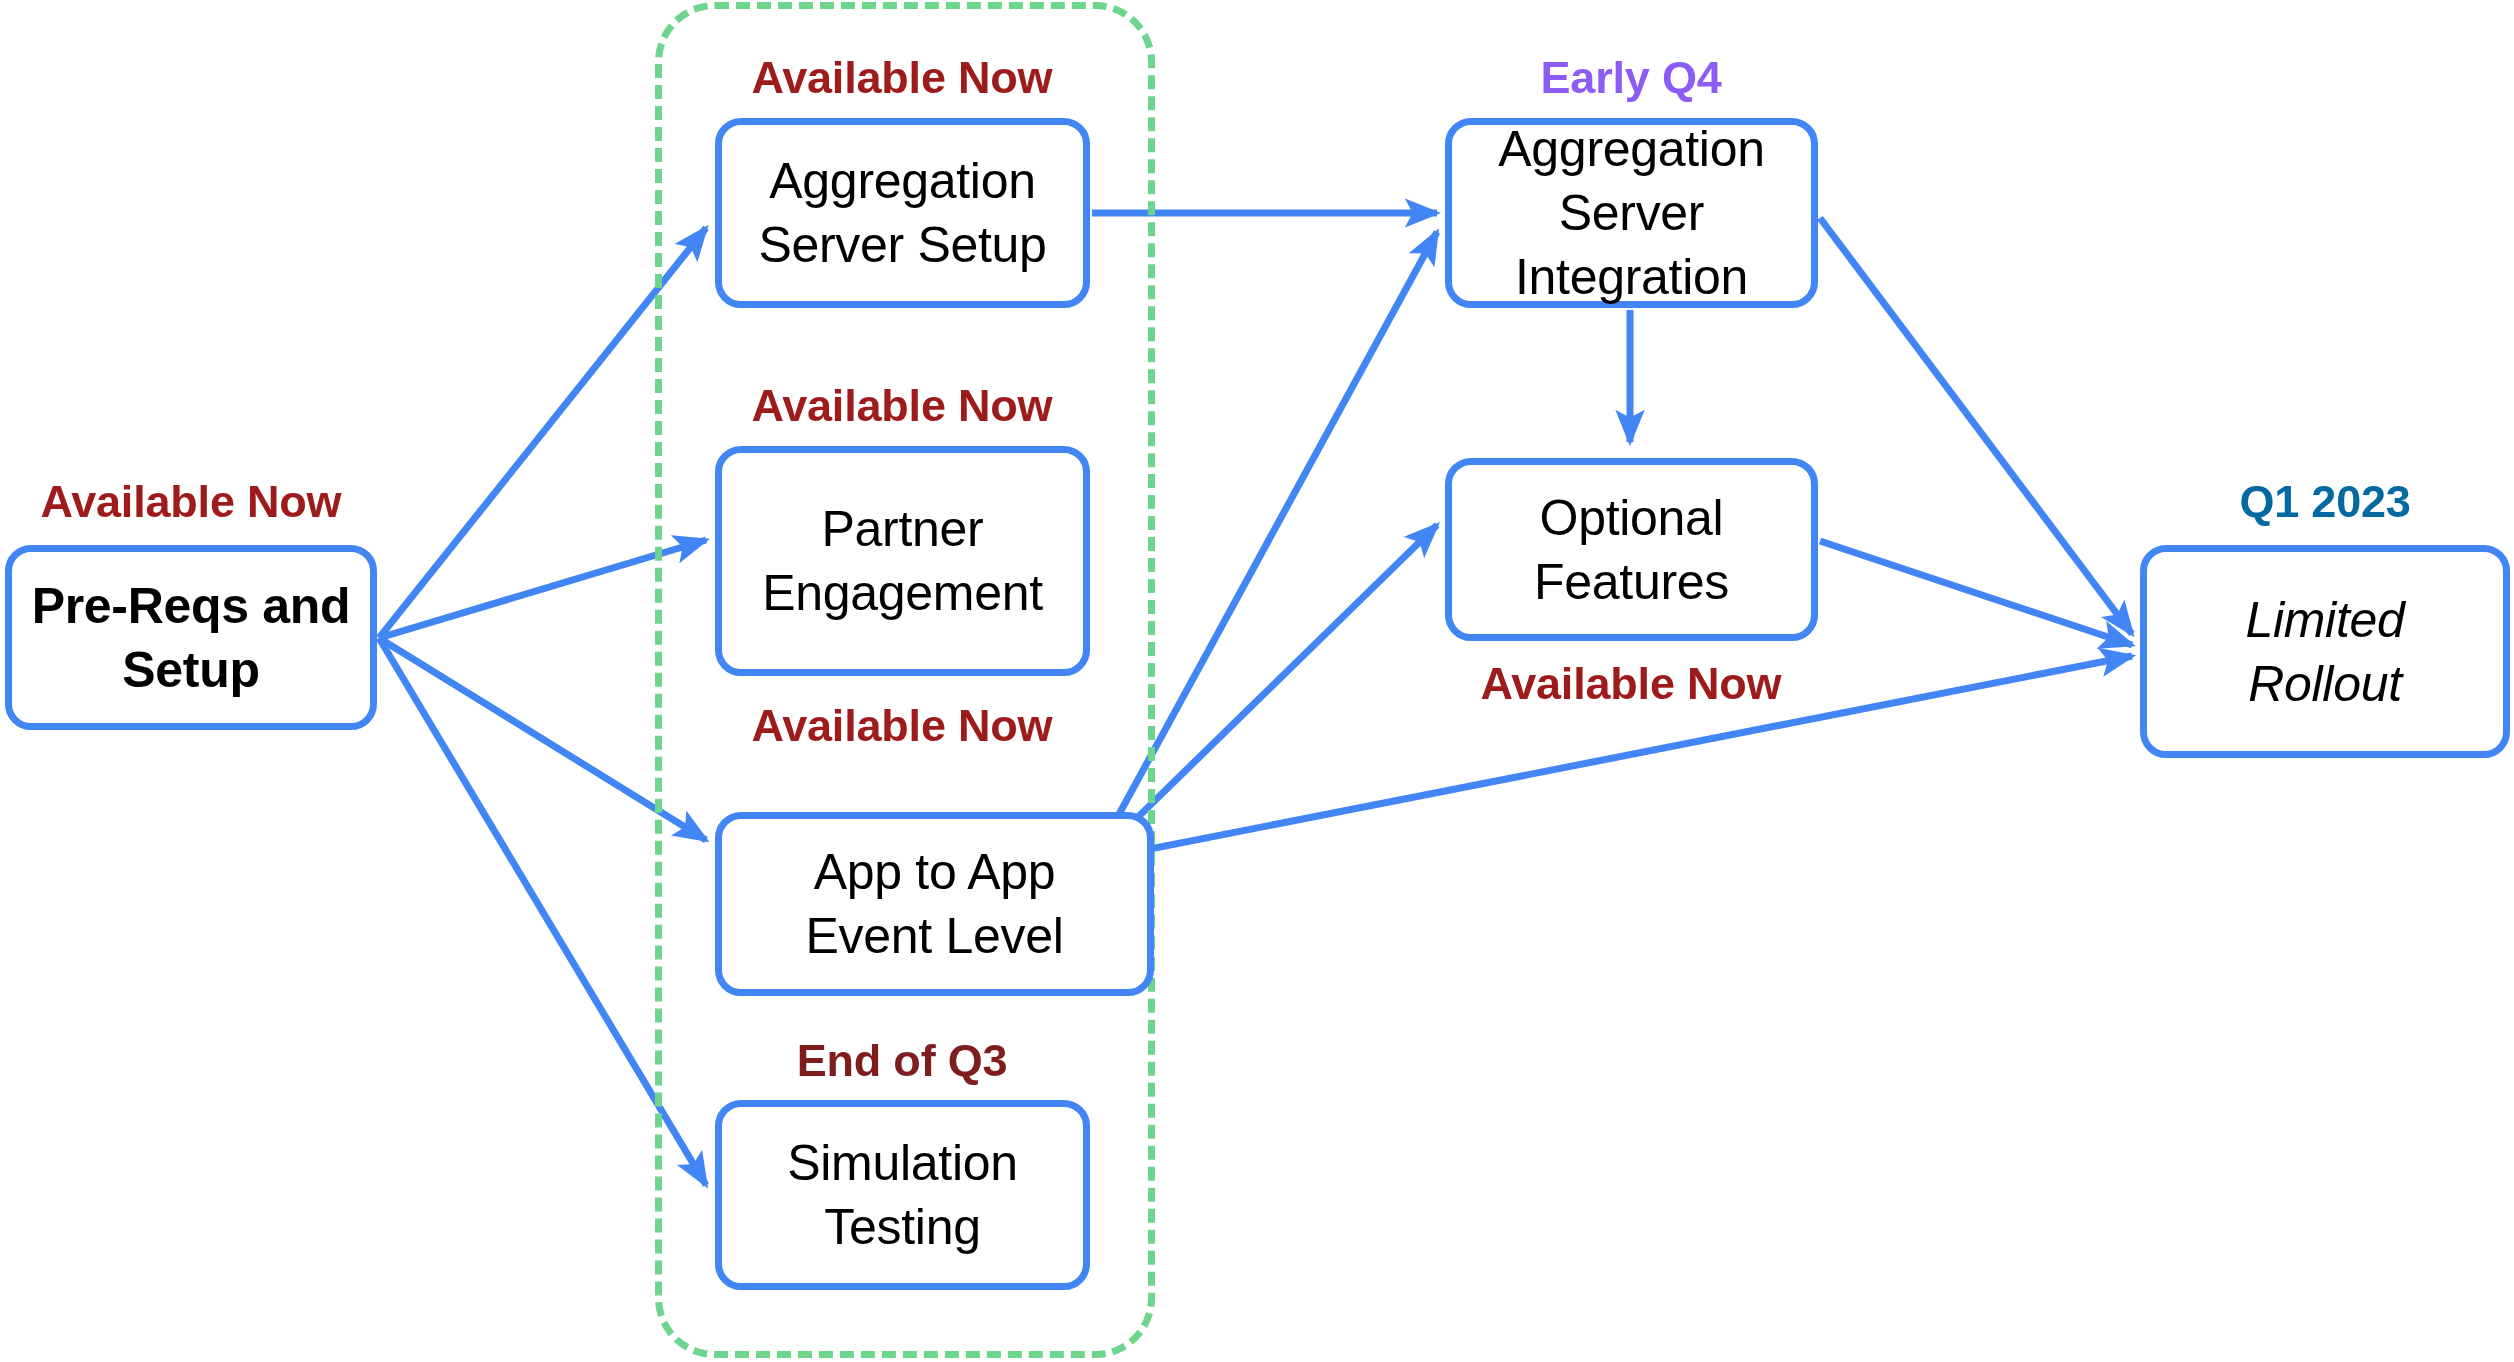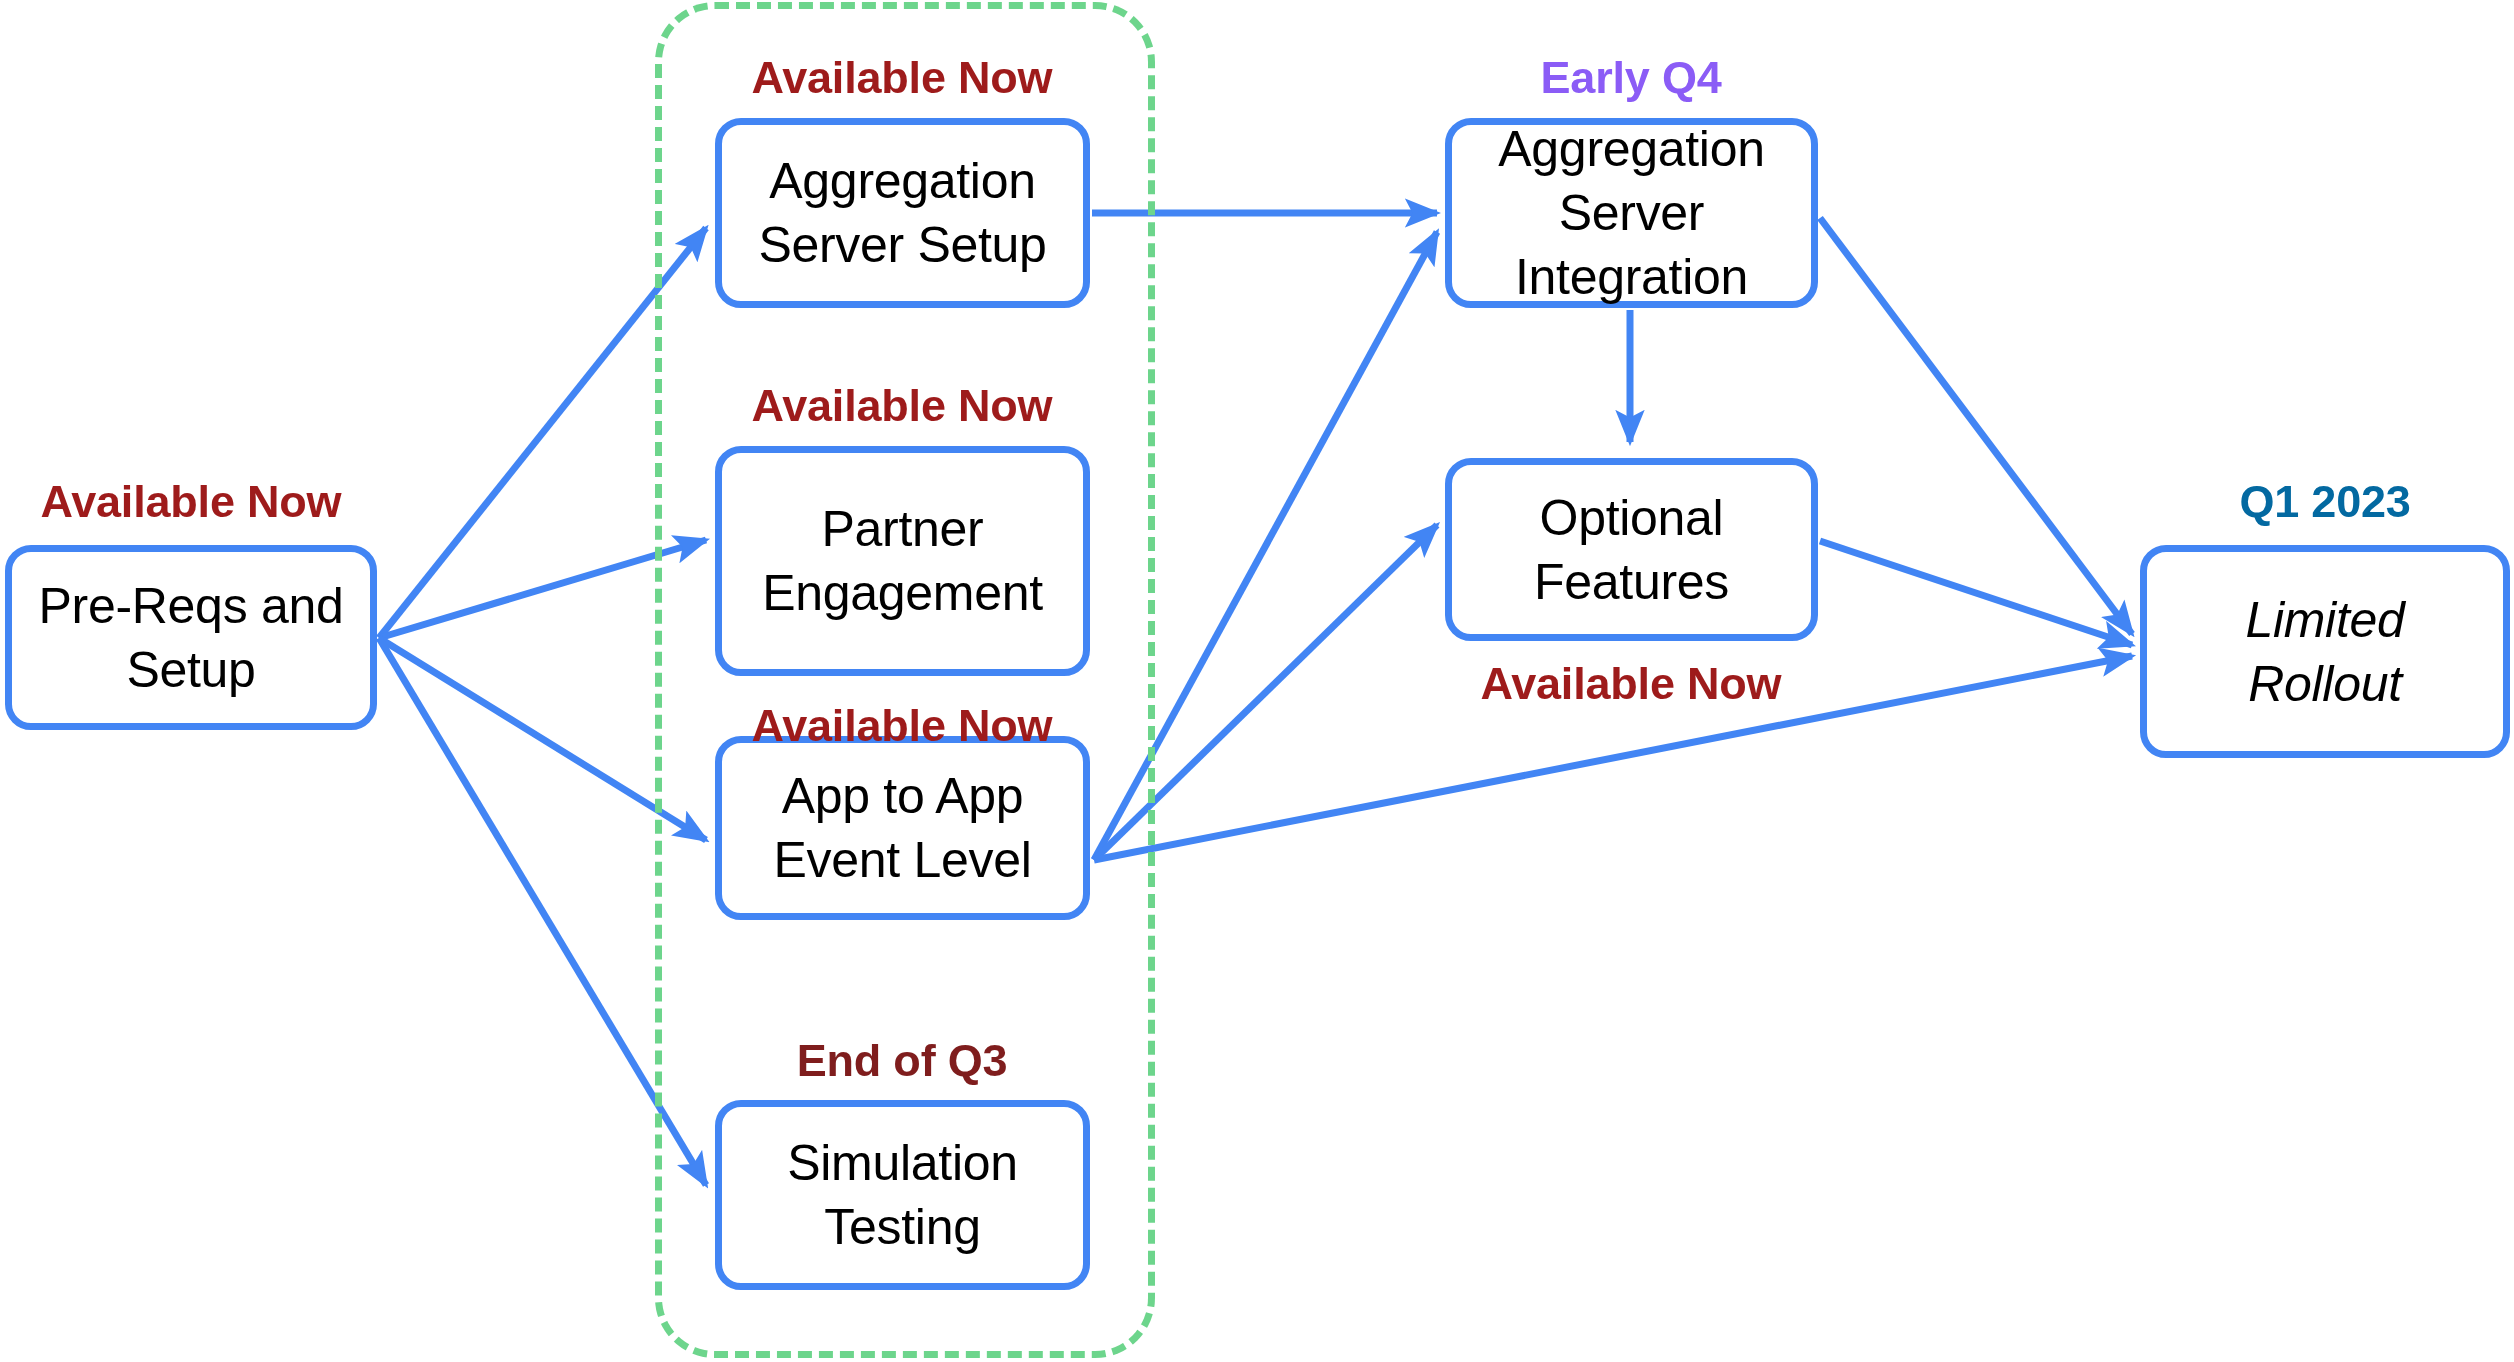--- a/index.html
+++ b/index.html
@@ -83,30 +83,30 @@
         <line x1="1630" y1="310" x2="1630" y2="442" stroke="#4285F4" stroke-width="7" stroke-linecap="butt" marker-end="url(#arrowhead)"></line>
         <line x1="1820" y1="218" x2="2132" y2="634" stroke="#4285F4" stroke-width="7" stroke-linecap="butt" marker-end="url(#arrowhead)"></line>
         <line x1="1820" y1="541" x2="2132" y2="645" stroke="#4285F4" stroke-width="7" stroke-linecap="butt" marker-end="url(#arrowhead)"></line>
       </g>
   </svg>
 
   <div id="group-layer">
       <div class="group-box" style="left: 655px; top: 2px; width: 500px; height: 1356px; border-color: rgb(109, 213, 140);"></div>
     </div>
   <div id="nodes-layer">
-      <div class="node" style="left: 5px; top: 545px; width: 372px; height: 185px; border-color: rgb(66, 133, 244);">Pre-Reqs and
+      <div class="node" style="left: 5px; top: 545px; width: 372px; height: 185px; border-color: rgb(66, 133, 244); font-weight: bold;">Pre-Reqs and
 Setup</div>
       <div class="stage-label" style="left: 191px; top: 476px; color: rgb(158, 27, 27);">Available Now</div>
       <div class="node" style="left: 715px; top: 118px; width: 375px; height: 190px; border-color: rgb(66, 133, 244);">Aggregation
 Server Setup</div>
       <div class="stage-label" style="left: 902px; top: 52px; color: rgb(158, 27, 27);">Available Now</div>
       <div class="node" style="left: 715px; top: 446px; width: 375px; height: 230px; border-color: rgb(66, 133, 244);">Partner
 Engagement</div>
       <div class="stage-label" style="left: 902px; top: 380px; color: rgb(158, 27, 27);">Available Now</div>
-      <div class="node" style="left: 715px; top: 736px; width: 375px; height: 184px; border-color: rgb(66, 133, 244);">App to App
+      <div class="node" style="left: 715px; top: 812px; width: 439px; height: 184px; border-color: rgb(66, 133, 244);">App to App
 Event Level</div>
       <div class="stage-label" style="left: 902px; top: 700px; color: rgb(158, 27, 27);">Available Now</div>
       <div class="node" style="left: 715px; top: 1100px; width: 375px; height: 190px; border-color: rgb(66, 133, 244);">Simulation
 Testing</div>
       <div class="stage-label" style="left: 902px; top: 1035px; color: #7f1d1d;">End of Q3</div>
       <div class="node" style="left: 1445px; top: 118px; width: 373px; height: 190px; border-color: rgb(66, 133, 244);">Aggregation
 Server
 Integration</div>
       <div class="stage-label" style="left: 1631px; top: 52px; color: #8b5cf6;">Early Q4</div>
       <div class="node" style="left: 1445px; top: 458px; width: 373px; height: 183px; border-color: rgb(66, 133, 244);">Optional

